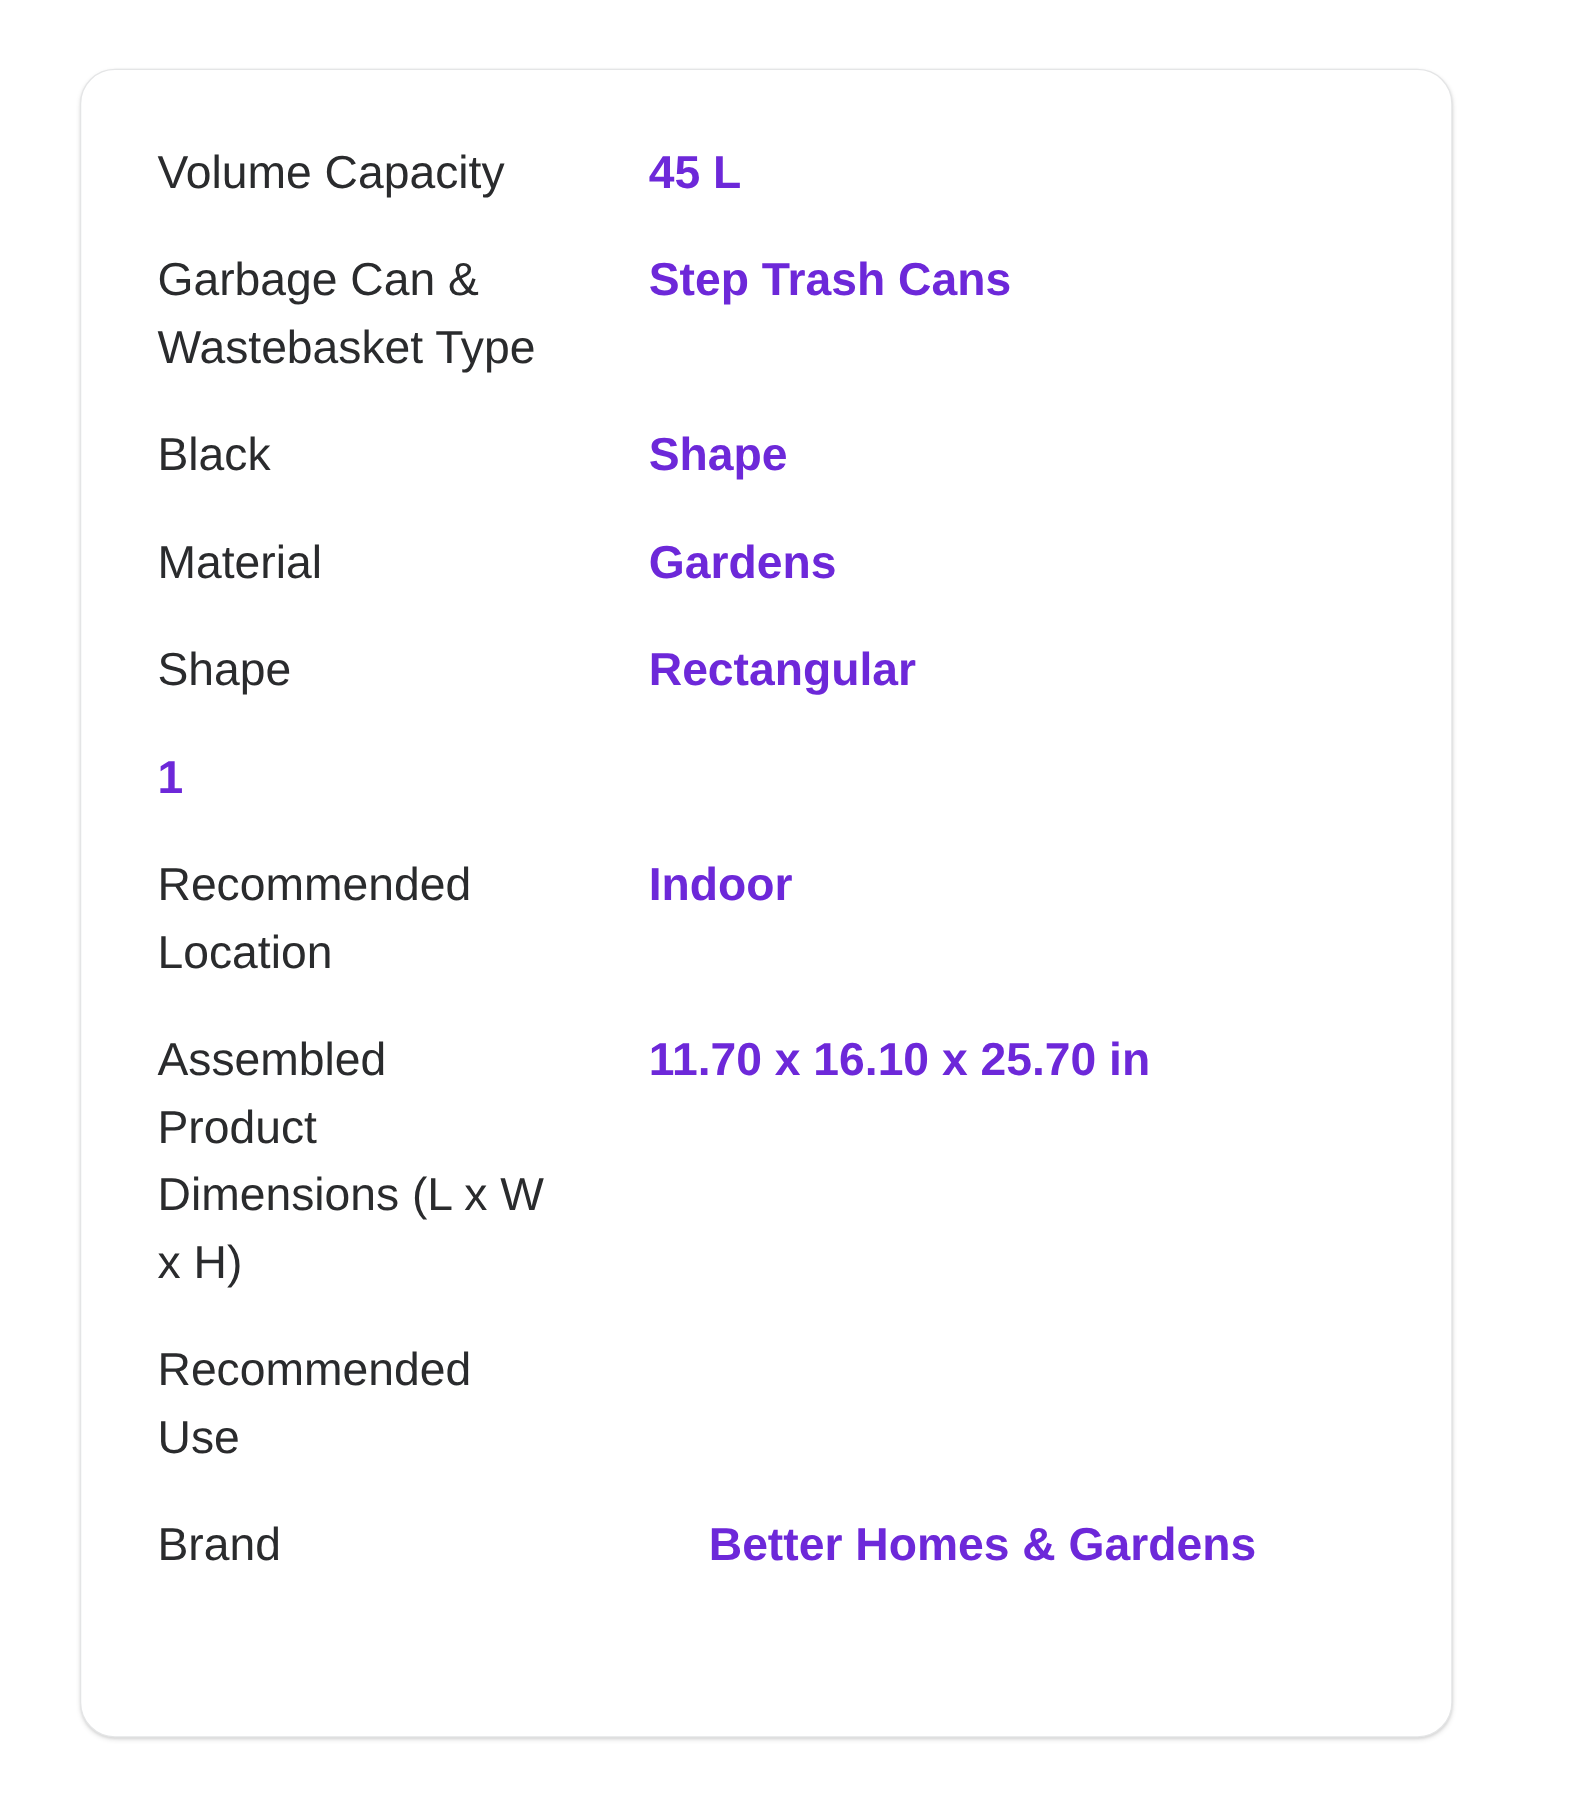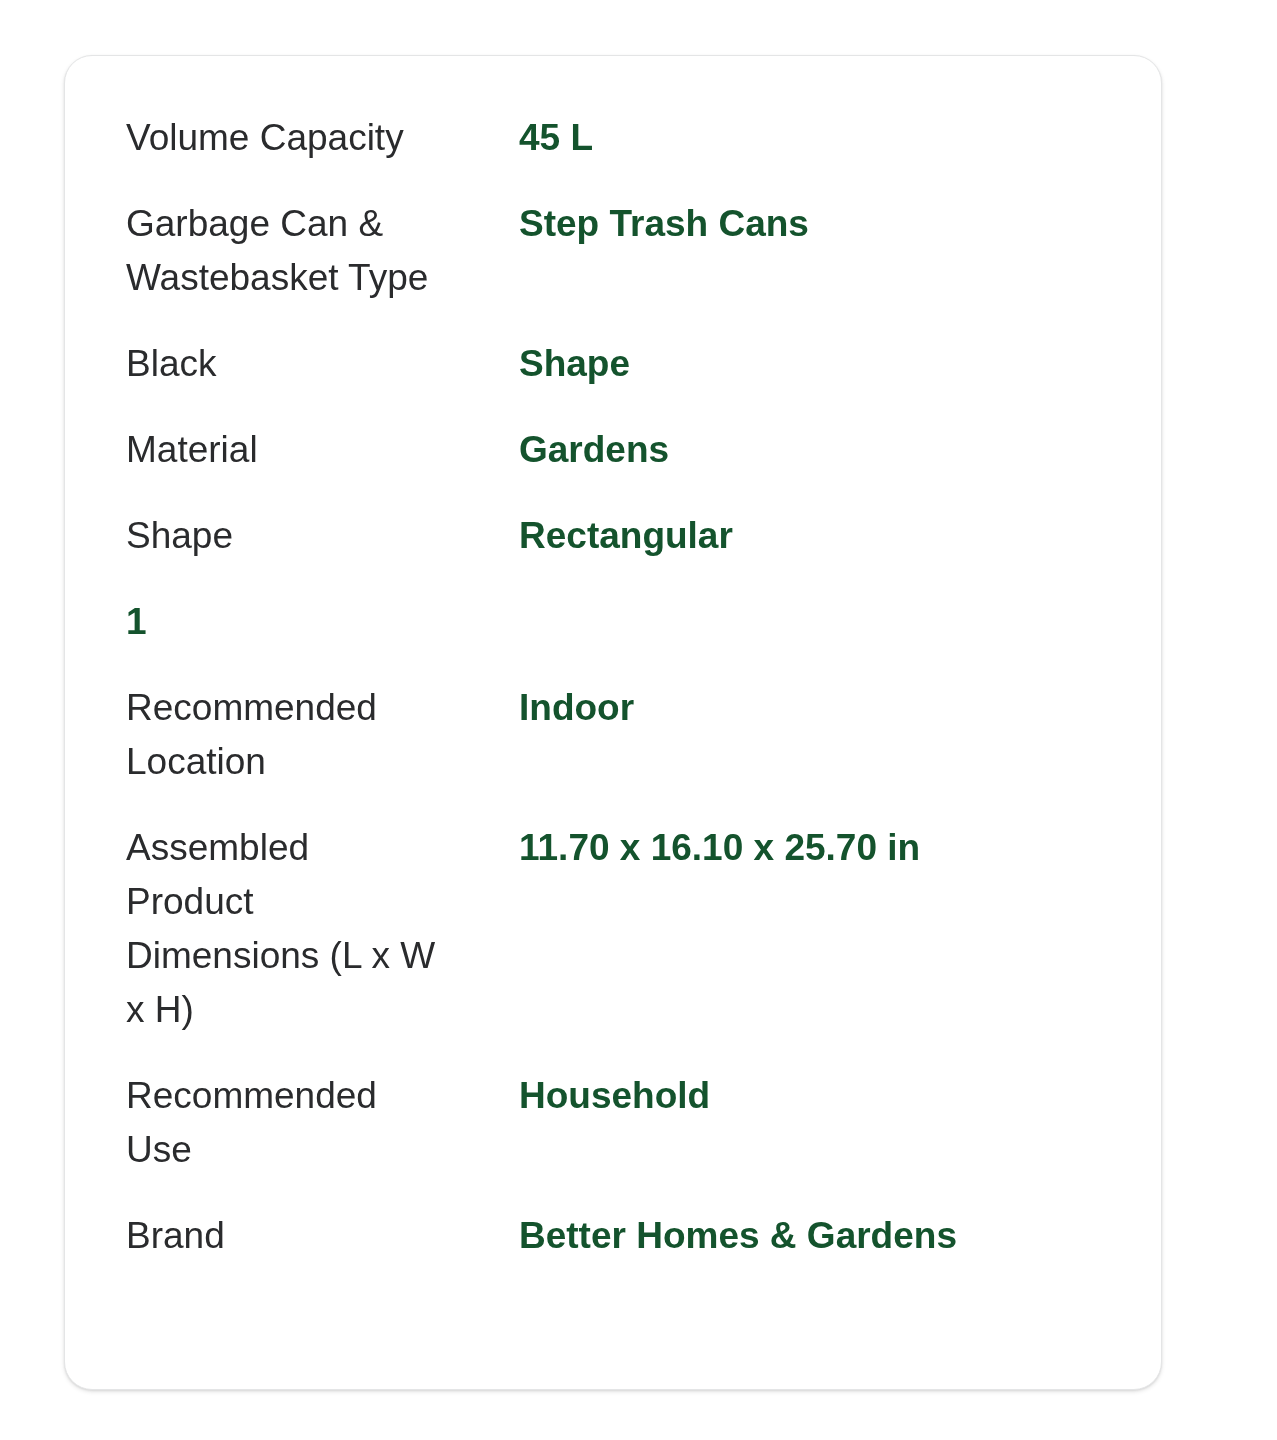--- a/index.html
+++ b/index.html
@@ -20,37 +20,37 @@
     border-radius: 28px;
     box-shadow: 0 2px 4px rgba(0,0,0,0.10), 0 1px 2px rgba(0,0,0,0.08);
     padding: 55px 60px 75px 61px;
     margin-left: 18px;
   }
   .spec-row {
     display: flex;
     align-items: flex-start;
     margin-bottom: 32px;
   }
-  .spec-row:last-child { margin-bottom: 0; }
+  .spec-row:last-child { margin-bottom: 0; gap: 48px; }
   .spec-label {
     flex: 0 0 313px;
     width: 313px;
     margin-right: 80px;
     font-size: 37px;
     line-height: 54px;
     font-weight: 400;
     color: #2a2b2d;
     letter-spacing: 0;
   }
   .spec-value {
     flex: 1 1 auto;
     font-size: 37px;
     line-height: 54px;
     font-weight: 700;
-    color: #14532d;
+    color: #6d28d9;
     letter-spacing: 0;
   }
 </style>
 </head>
 <body>
 
 <div class="spec-card">
 
   <div class="spec-row">
     <div class="spec-label">Volume Capacity</div>
@@ -86,21 +86,20 @@
     <div class="spec-value">Indoor</div>
   </div>
 
   <div class="spec-row">
     <div class="spec-label">Assembled Product Dimensions (L x W x H)</div>
     <div class="spec-value">11.70 x 16.10 x 25.70 in</div>
   </div>
 
   <div class="spec-row">
     <div class="spec-label">Recommended Use</div>
-    <div class="spec-value">Household</div>
   </div>
 
   <div class="spec-row">
     <div class="spec-label">Brand</div>
     <div class="spec-value">Better Homes &amp; Gardens</div>
   </div>
 
 </div>
 
 </body></html>

